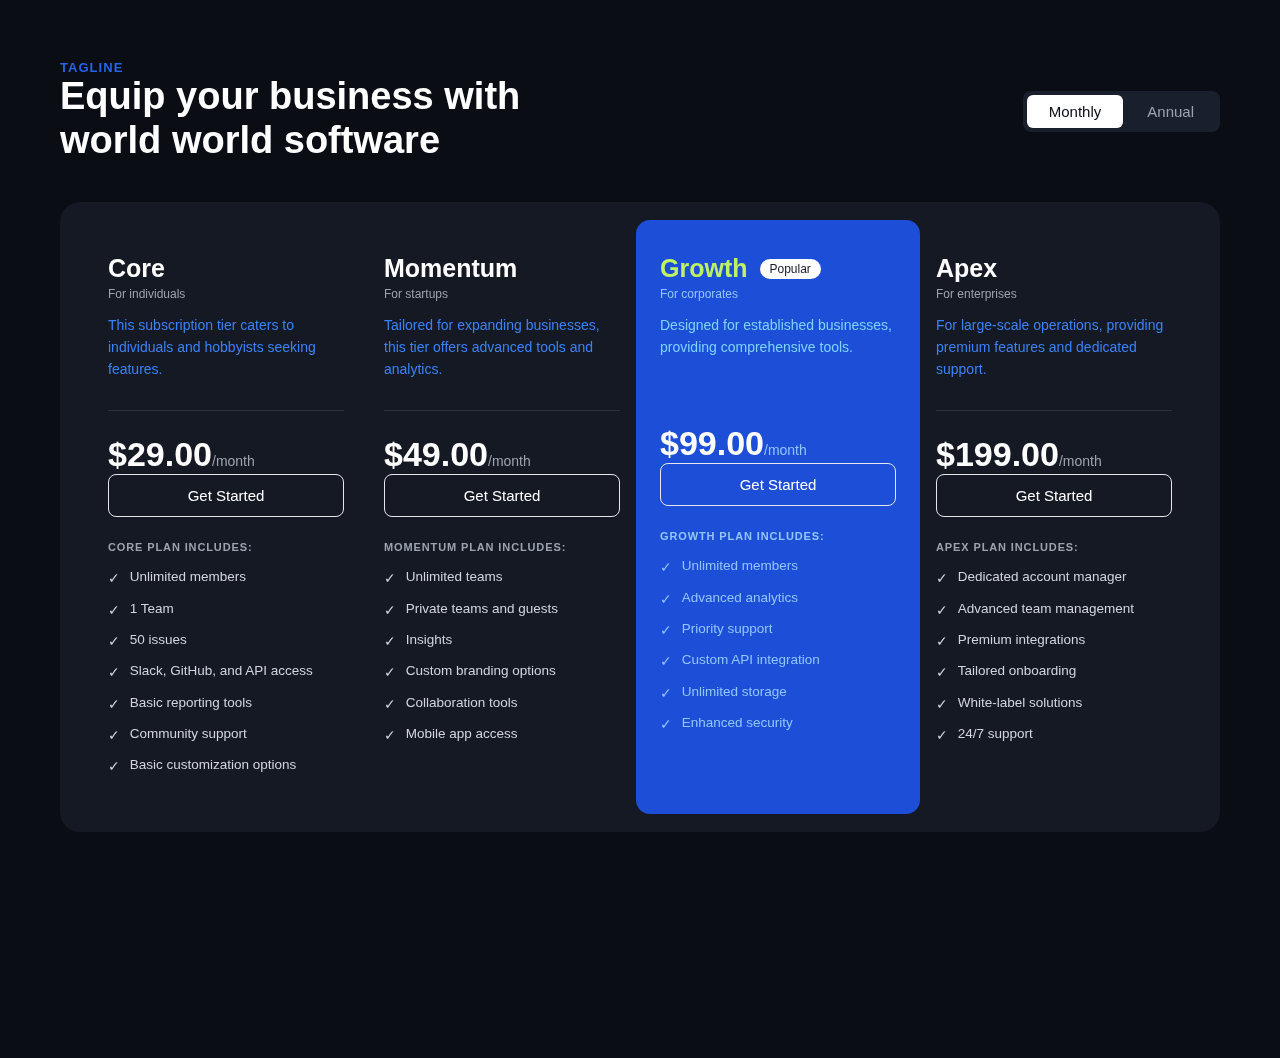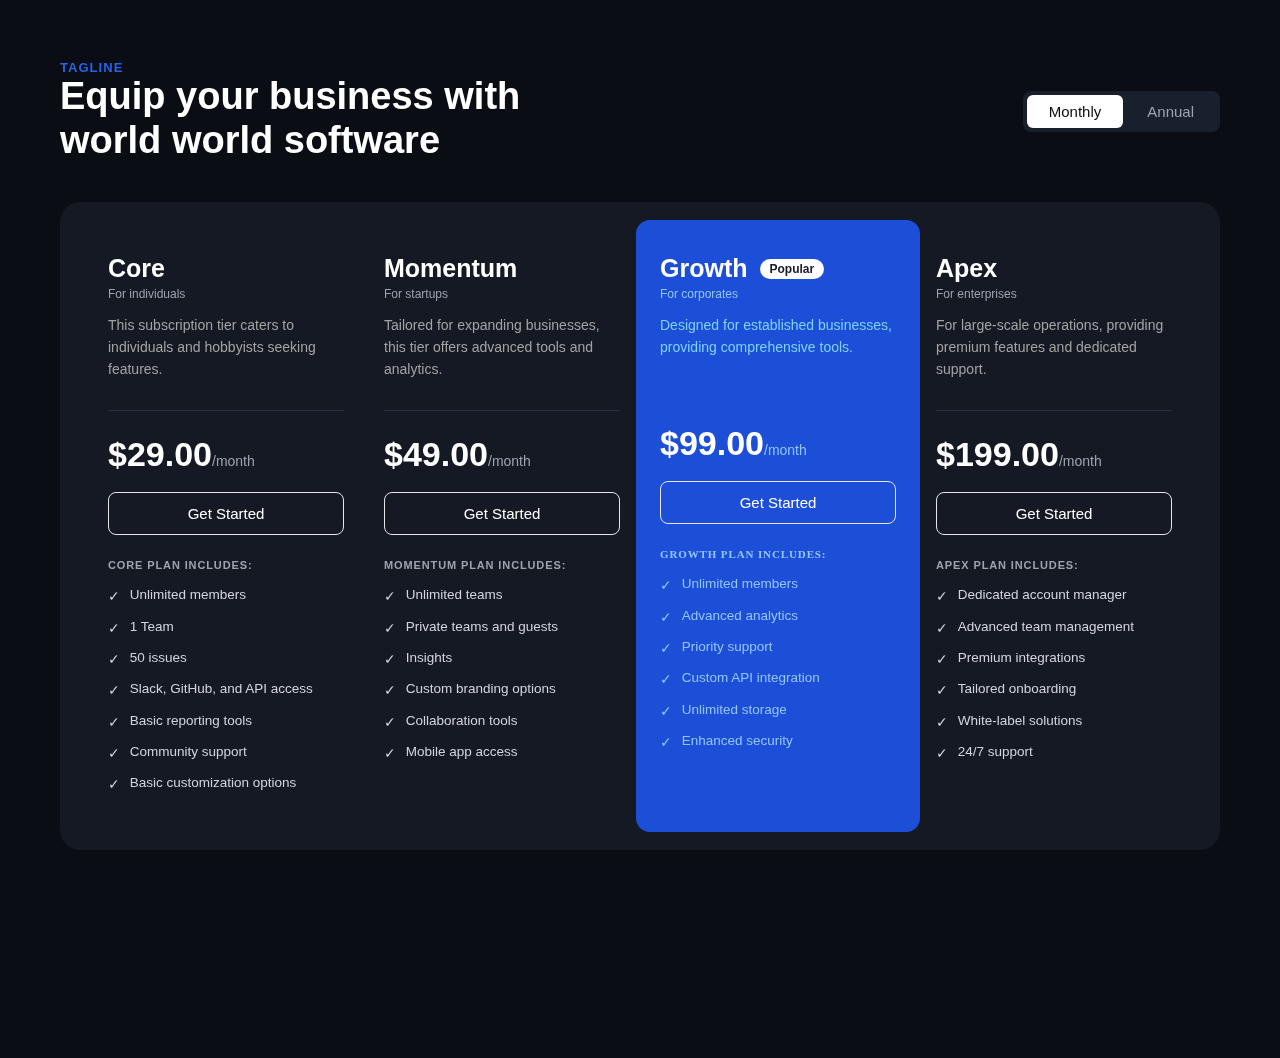--- a/index.html
+++ b/index.html
@@ -88,59 +88,58 @@
       align-items: center;
       gap: 12px;
       margin-bottom: 4px;
     }
     .plan-name {
       font-size: 25px;
       font-weight: 700;
       color: #fff;
     }
     .plan-name.blue {
-      color: #ffffff;
+      color: #bef264;
     }
     .popular-badge {
       background: #fff;
       color: #1a1a2e;
       font-size: 12px;
-      font-weight: 700;
+      font-weight: 400;
       padding: 3px 10px;
       border-radius: 20px;
     }
     .plan-subtitle {
       font-size: 12px;
       color: #9ca3af;
       margin-bottom: 14px;
     }
     .plan-subtitle.blue {
       color: #93c5fd;
     }
     .plan-desc {
       font-size: 14px;
-      color: #a3a3a3;
+      color: #3b82f6;
       line-height: 1.55;
     }
     .plan-desc.blue {
       color: #7dd3fc;
     }
     .divider-line {
       height: 1px;
       background: #2a2f3e;
       margin: 0 20px;
     }
     .plan-bottom {
       padding: 24px 20px 28px;
     }
     .plan-bottom.highlighted-bottom {
       padding: 24px 24px 38px;
     }
     .price-row {
-      margin-bottom: 18px;
     }
     .price-amount {
       font-size: 34px;
       font-weight: 800;
       color: #fff;
     }
     .price-period {
       font-size: 14px;
       color: #9ca3af;
       font-weight: 400;
@@ -163,21 +162,20 @@
     .plan-includes-label {
       font-size: 11px;
       font-weight: 700;
       letter-spacing: 0.08em;
       text-transform: uppercase;
       color: #9ca3af;
       margin-bottom: 14px;
     }
     .plan-includes-label.blue {
       color: #93c5fd;
-      font-family: Liberation Serif, serif;
     }
     .feature-list {
       list-style: none;
       display: flex;
       flex-direction: column;
       gap: 10px;
     }
     .feature-item {
       display: flex;
       align-items: flex-start;

